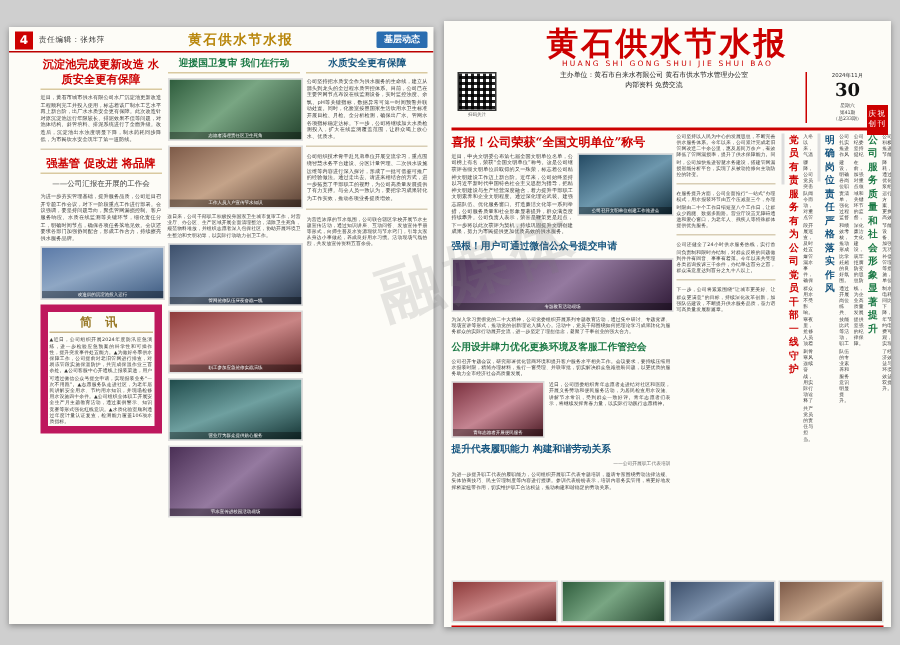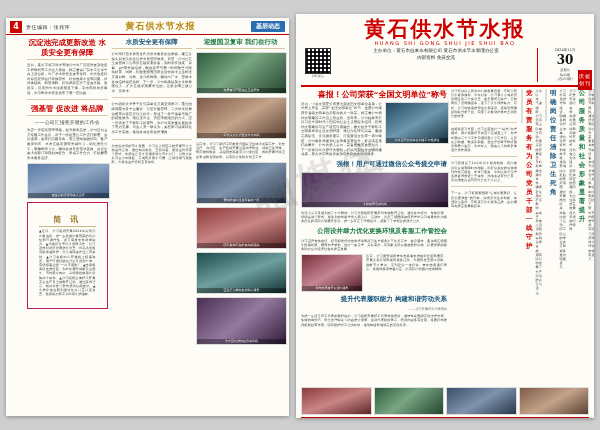--- a/index.html
+++ b/index.html
@@ -73,21 +73,21 @@
   .p-c{background:linear-gradient(140deg,#2f5d3d,#79a683 45%,#25452f);}
   .p-d{background:linear-gradient(160deg,#8e3b3b,#c98585 50%,#5e2727);}
   .p-e{background:linear-gradient(150deg,#3c4f6b,#7f93ad 50%,#28364a);}
   .p-f{background:linear-gradient(160deg,#6b6048,#b3a47e 50%,#4a422f);}
   .p-g{background:linear-gradient(150deg,#244a63,#6d97ad 50%,#14303f);}
   .p-h{background:linear-gradient(140deg,#4a2f55,#957aa0 50%,#311c39);}
   .p-i{background:linear-gradient(160deg,#1f4b4b,#6fa0a0 50%,#143333);}
   .p-j{background:linear-gradient(150deg,#7a2f3d,#c58592 50%,#4d1c26);}
 
   .brief-box{
-    border:1px solid #be185d;padding:11px;
+    border:5px solid #be185d;padding:1px;
   }
   .brief-title{
     text-align:center;color:#9a7b2a;font-weight:bold;font-size:8px;
     font-family:"DejaVu Serif",serif;letter-spacing:3px;
     border-bottom:1px solid #c8b68a;padding-bottom:1px;margin-bottom:2px;
   }
   .rule{height:1px;background:#d8cdb4;margin:1px 0;}
 
   
   .masthead{padding:3px 5px 1px 5px;}
@@ -120,21 +120,21 @@
   .issue-day{font-size:12px;font-weight:bold;color:#111;line-height:16px;font-family:"DejaVu Serif",serif;}
   .issue-meta{font-size:3.2px;color:#444;line-height:4.6px;}
   .red-bar{height:2px;background:#c00;margin:2px 5px;}
 
   .r-body{display:flex;padding:0 5px 4px 5px;gap:4px;height:292px;}
   .rc1{width:146px;display:flex;flex-direction:column;gap:3px;}
   .rc2{width:66px;display:flex;flex-direction:column;gap:3px;}
   .rc3{width:66px;display:flex;flex-direction:row;gap:3px;}
 
   .rhl{
-    color:#c00;font-weight:bold;font-size:8px;line-height:10px;text-align:right;
+    color:#c00;font-weight:bold;font-size:8px;line-height:10px;text-align:left;
     font-family:"DejaVu Serif",serif;
   }
   .rhl.blue{color:#16557f;}
   .rhl.green{color:#1d7a46;}
   .rhl.sm{font-size:6.5px;line-height:9px;}
   .byline{font-size:3.2px;color:#666;text-align:right;}
 
   .footer{
     margin:2px 5px 0 5px;border-top:1px solid #c00;
     font-size:3px;color:#555;text-align:center;line-height:5px;padding-top:1px;
@@ -176,29 +176,20 @@
       <div class="txt">为进一步夯实管理基础，提升服务品质，公司近日召开专题工作会议，对下一阶段重点工作进行部署。会议强调，要坚持问题导向，聚焦管网漏损控制、客户服务响应、水质在线监测等关键环节，细化责任分工，明确时间节点，确保各项任务落地见效。会议还要求各部门加强协同配合，形成工作合力，持续擦亮供水服务品牌。</div>
       <div class="photo p-a" style="height:34px">
         <div class="cap">改造后的沉淀池投入运行</div>
       </div>
       <div class="brief-box">
         <div class="brief-title">简  讯</div>
         <div class="txt dense">▲近日，公司组织开展2024年度防汛应急演练，进一步检验应急预案的科学性和可操作性，提升突发事件处置能力。▲为做好冬季供水保障工作，公司提前对老旧管网进行排查，对易冻管段实施保温防护，共完成保温作业三百余处。▲公司客服中心开通线上报装渠道，用户可通过微信公众号提交申请，实现报装业务“一次不用跑”。▲志愿服务队走进社区，为老年居民讲解安全用水、节约用水知识，并现场检修用水设施四十余件。▲公司组织全体职工开展安全生产月主题教育活动，通过案例警示、知识竞赛等形式强化红线意识。▲水质化验室顺利通过年度计量认证复查，检测能力覆盖106项水质指标。</div>
       </div>
     </div>
 
-    <div class="col c2">
-      <div class="hl blue small">水质安全更有保障</div>
-      <div class="txt">公司坚持把水质安全作为供水服务的生命线，建立从源头到龙头的全过程水质管控体系。目前，公司已在主要管网节点布设在线监测设备，实时监控浊度、余氯、pH等关键指标，数据异常可第一时间预警并联动处置。同时，化验室按照国家生活饮用水卫生标准开展日检、月检、全分析检测，确保出厂水、管网水各项指标稳定达标。下一步，公司将继续加大水质检测投入，扩大在线监测覆盖范围，让群众喝上放心水、优质水。</div>
-      <div class="rule"></div>
-      <div class="txt">公司组织技术骨干赴兄弟单位开展交流学习，重点围绕智慧水务平台建设、分区计量管理、二次供水设施运维等内容进行深入探讨，形成了一批可借鉴可推广的经验做法。通过走出去、请进来相结合的方式，进一步拓宽了干部职工的视野，为公司高质量发展提供了有力支撑。与会人员一致认为，要把学习成果转化为工作实效，推动各项业务提质增效。</div>
-      <div class="rule"></div>
-      <div class="txt dense">为营造浓厚的节水氛围，公司联合辖区学校开展节水主题宣传活动，通过知识讲座、互动问答、发放宣传手册等形式，向师生普及水资源现状与节水窍门，引导大家从身边小事做起，养成良好用水习惯。活动现场气氛热烈，共发放宣传资料五百余份。</div>
-    </div>
-
     <div class="col c3">
       <div class="hl green small">迎援国卫复审  我们在行动</div>
       <div class="photo p-c" style="height:40px">
         <div class="cap">志愿者清理责任区卫生死角</div>
       </div>
       <div class="photo p-b" style="height:40px">
         <div class="cap">工作人员入户宣传节水知识</div>
       </div>
       <div class="txt dense">连日来，公司干部职工积极投身国家卫生城市复审工作，对营业厅、办公区、生产区域开展全面清理整治，清除卫生死角，规范物料堆放，并组织志愿者深入包保社区，协助开展环境卫生整治和文明劝导，以实际行动助力创卫工作。</div>
       <div class="photo p-e" style="height:40px">
@@ -206,20 +197,29 @@
       </div>
       <div class="photo p-d" style="height:40px">
         <div class="cap">职工参加应急抢修实战演练</div>
       </div>
       <div class="photo p-i" style="height:40px">
         <div class="cap">营业厅为群众提供贴心服务</div>
       </div>
       <div class="photo p-h" style="height:46px">
         <div class="cap">节水宣传进校园活动现场</div>
       </div>
+    </div>
+
+    <div class="col c2">
+      <div class="hl blue small">水质安全更有保障</div>
+      <div class="txt">公司坚持把水质安全作为供水服务的生命线，建立从源头到龙头的全过程水质管控体系。目前，公司已在主要管网节点布设在线监测设备，实时监控浊度、余氯、pH等关键指标，数据异常可第一时间预警并联动处置。同时，化验室按照国家生活饮用水卫生标准开展日检、月检、全分析检测，确保出厂水、管网水各项指标稳定达标。下一步，公司将继续加大水质检测投入，扩大在线监测覆盖范围，让群众喝上放心水、优质水。</div>
+      <div class="rule"></div>
+      <div class="txt">公司组织技术骨干赴兄弟单位开展交流学习，重点围绕智慧水务平台建设、分区计量管理、二次供水设施运维等内容进行深入探讨，形成了一批可借鉴可推广的经验做法。通过走出去、请进来相结合的方式，进一步拓宽了干部职工的视野，为公司高质量发展提供了有力支撑。与会人员一致认为，要把学习成果转化为工作实效，推动各项业务提质增效。</div>
+      <div class="rule"></div>
+      <div class="txt dense">为营造浓厚的节水氛围，公司联合辖区学校开展节水主题宣传活动，通过知识讲座、互动问答、发放宣传手册等形式，向师生普及水资源现状与节水窍门，引导大家从身边小事做起，养成良好用水习惯。活动现场气氛热烈，共发放宣传资料五百余份。</div>
     </div>
   </div>
 </div>
 
 <div class="sheet" id="page-right">
   <div class="masthead">
     <div class="mast-main">黄石供水节水报</div>
     <div class="mast-pinyin">HUANG SHI GONG SHUI JIE SHUI BAO</div>
     <div class="mast-row">
       <div class="mast-left">
@@ -281,21 +281,21 @@
       <div class="txt dense">公司还健全了24小时供水服务热线，实行首问负责制和限时办结制，对群众反映的问题做到件件有回音、事事有着落。今年以来共受理各类咨询投诉三千余件，办结率达百分之百，群众满意度达到百分之九十八以上。</div>
       <div class="rule"></div>
       <div class="txt dense">下一步，公司将紧紧围绕“让城市更美好、让群众更满意”的目标，持续深化改革创新，加强队伍建设，不断提升供水服务品质，奋力谱写高质量发展新篇章。</div>
     </div>
 
     <div class="rc3">
       <div class="photo p-f" style="height:32px"></div>
       <div class="rhl sm">党员有责  服务有为  公司党员干部一线守护</div>
       <div class="txt dense">入冬以来，气温骤降，公司党员突击队闻令而动，对重点管段开展巡查，及时处置爆管漏水事件，确保群众用水不受影响。寒夜里，抢修人员顶着刺骨寒风连续奋战，用实际行动诠释了共产党员的责任与担当。</div>
       <div class="photo p-a" style="height:30px"></div>
-      <div class="rhl blue sm">明确岗位责任  清除卫生死角</div>
+      <div class="rhl blue sm">明确岗位责任  严格落实作风</div>
       <div class="txt dense">公司扎实推进作风建设，明确各岗位职责清单，强化过程监督和绩效考核，推动形成比学赶超的良好氛围。通过开展岗位练兵、技能比武等活动，职工队伍的专业素养和服务意识明显提升。</div>
       <div class="txt dense">公司纪委坚持挺纪在前，加强对重点领域和关键环节的监督，深化廉洁文化建设，筑牢拒腐防变的思想防线，为企业高质量发展提供坚强的纪律保障。</div>
       <div class="rhl green sm">公司服务质量和社会形象显著提升</div>
       <div class="txt dense">公司积极推进节能降耗，通过优化泵组运行方案、更换高效节能设备、加强无功补偿管理等措施，单位制水电耗同比下降，年节约电费可观，实现了经济效益与环境效益双提升。</div>
     </div>
   </div>
 
   <div class="bottom-strip">
     <div class="photo p-d"></div>
     <div class="photo p-c"></div>

